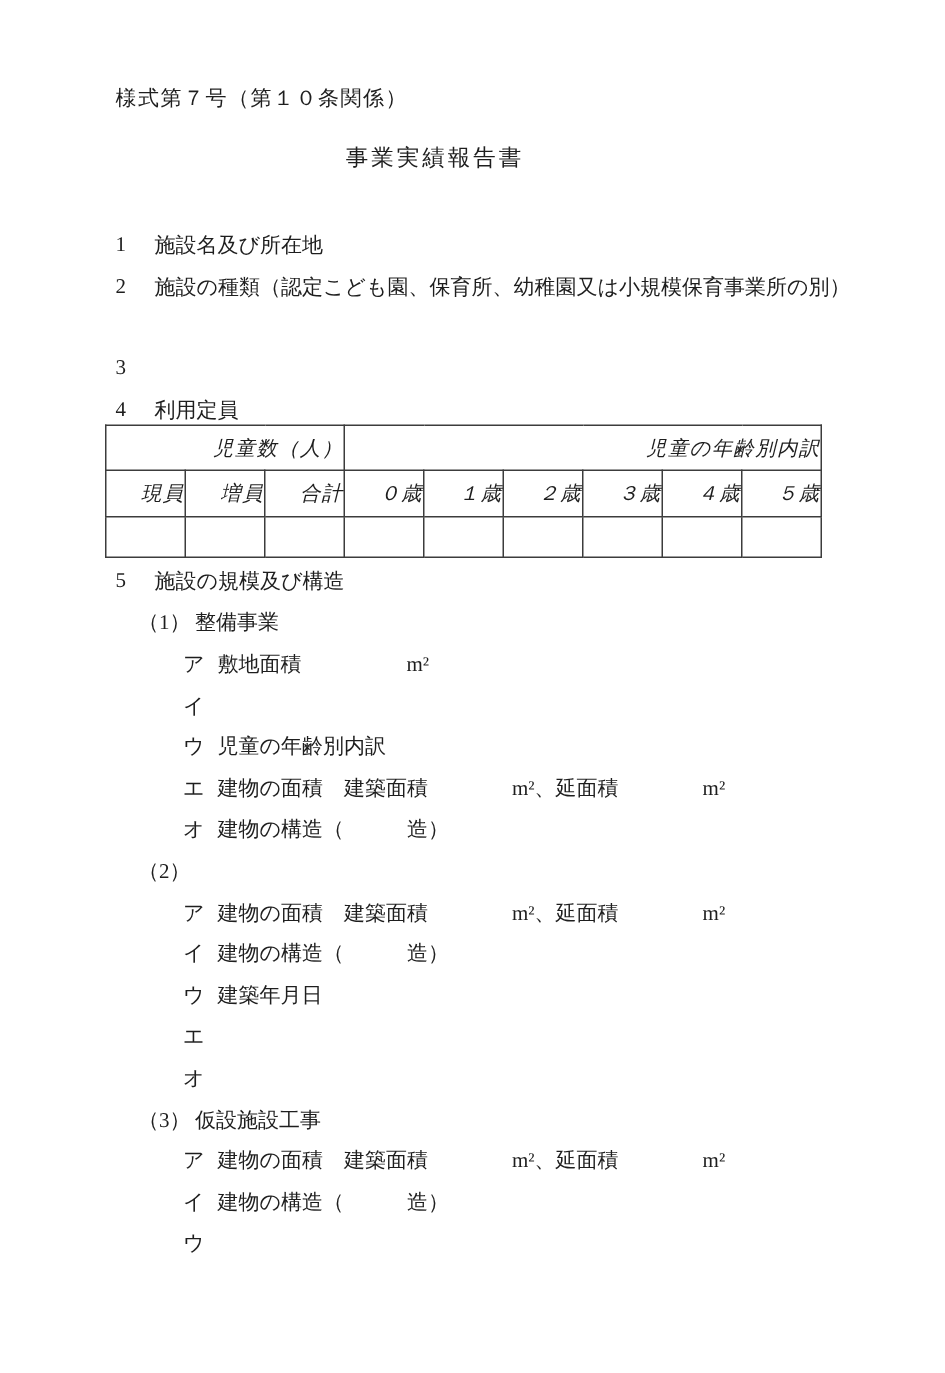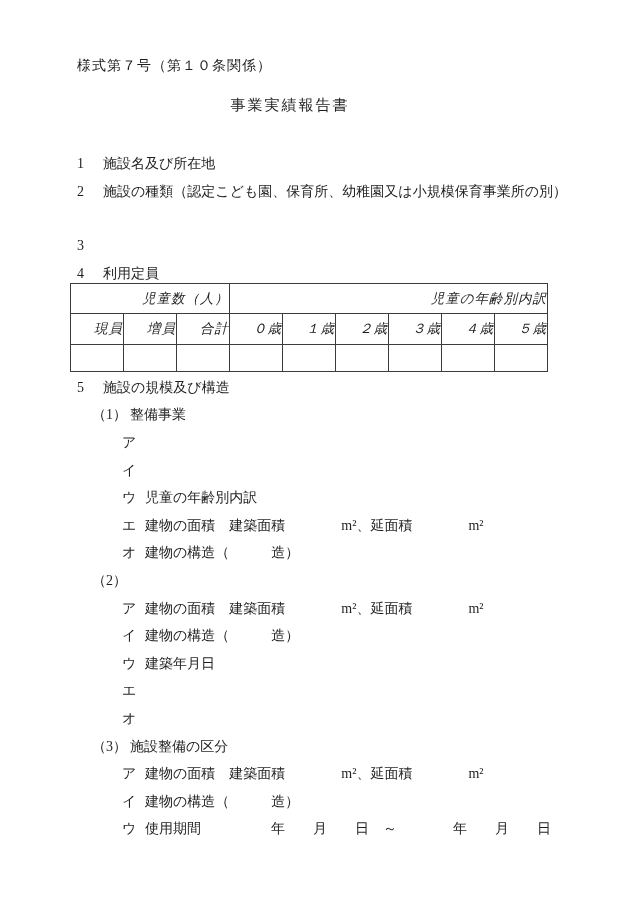--- a/index.html
+++ b/index.html
@@ -118,20 +118,21 @@
       <span class="num">5</span>
       <span class="label">施設の規模及び構造</span>
     </div>
 
     <div class="line lv2">
       <span class="num">（1）</span>
       <span class="label">整備事業</span>
     </div>
     <div class="line lv3">
       <span class="kana">ア</span>
+      <span class="text">敷地面積　　　　　m²</span>
     </div>
     <div class="line lv3">
       <span class="kana">イ</span>
     </div>
     <div class="line lv3">
       <span class="kana">ウ</span>
       <span class="text">児童の年齢別内訳</span>
     </div>
     <div class="line lv3">
       <span class="kana">エ</span>
@@ -159,29 +160,28 @@
     </div>
     <div class="line lv3">
       <span class="kana">エ</span>
     </div>
     <div class="line lv3">
       <span class="kana">オ</span>
     </div>
 
     <div class="line lv2">
       <span class="num">（3）</span>
-      <span class="label">施設整備の区分</span>
+      <span class="label">仮設施設工事</span>
     </div>
     <div class="line lv3">
       <span class="kana">ア</span>
       <span class="text">建物の面積　建築面積　　　　m²、延面積　　　　m²</span>
     </div>
     <div class="line lv3">
       <span class="kana">イ</span>
       <span class="text">建物の構造（　　　造）</span>
     </div>
     <div class="line lv3">
       <span class="kana">ウ</span>
-      <span class="text">使用期間　　　　　年　　月　　日　～　　　　年　　月　　日</span>
     </div>
   </div>
 
 </div>
 
 </body></html>

